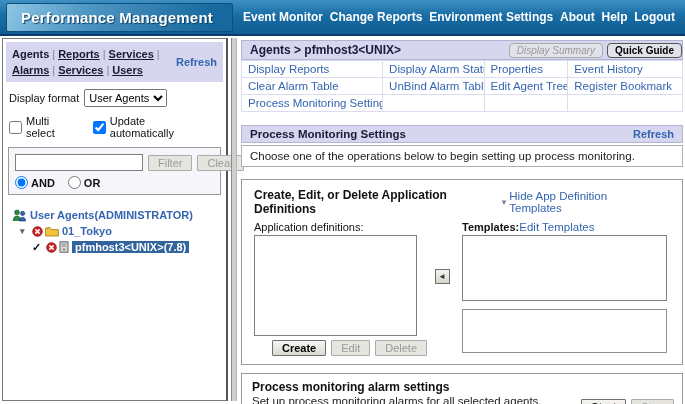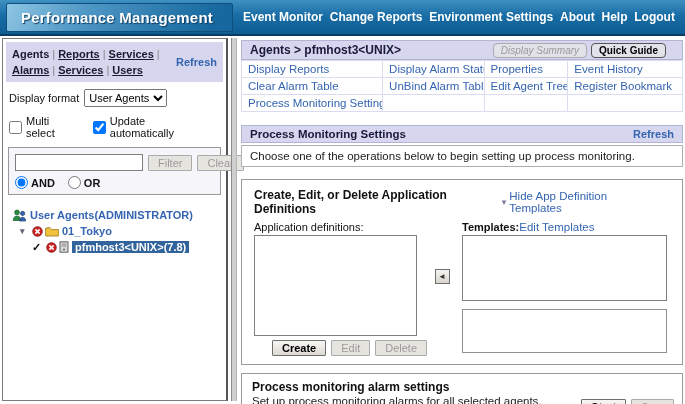--- a/index.html
+++ b/index.html
@@ -80,21 +80,21 @@
   .sel {
     background:#31639c; color:#fff; padding:0 3px; margin-left:3px; cursor:pointer;
   }
   .ticon { display:inline-block; vertical-align:middle; margin-left:2px; }
   
   .divider { position:absolute; left:231px; top:38px; width:6px; height:363px;
     background:#cfcfcf; border-left:1px solid #8a8a8a; border-right:1px solid #b5b5b5; }
   .main { position:absolute; left:241px; top:40px; width:442px; }
   .crumb-bar {
     background:#d6d6ee; border:1px solid #b3b3d4; height:20px;
-    display:flex; align-items:center; padding:0 16px 0 8px;
+    display:flex; align-items:center; padding:0 0 0 8px;
   }
   .crumb { font-weight:bold; font-size:12px; color:#1a1a3a; }
   .crumb-btns { margin-left:auto; display:flex; gap:4px; }
   .sbtn {
     font-family:"Liberation Sans",sans-serif; font-size:10px; padding:1px 7px;
     border-radius:4px; background:#e2e2ea; border:1px solid #555; color:#000;
     font-weight:bold; cursor:pointer;
   }
   .sbtn.disabled { color:#9a9a9a; border-color:#ababab; font-weight:normal; cursor:default;font-style:italic; }
   table.links { width:100%; border-collapse:collapse; table-layout:fixed; }

